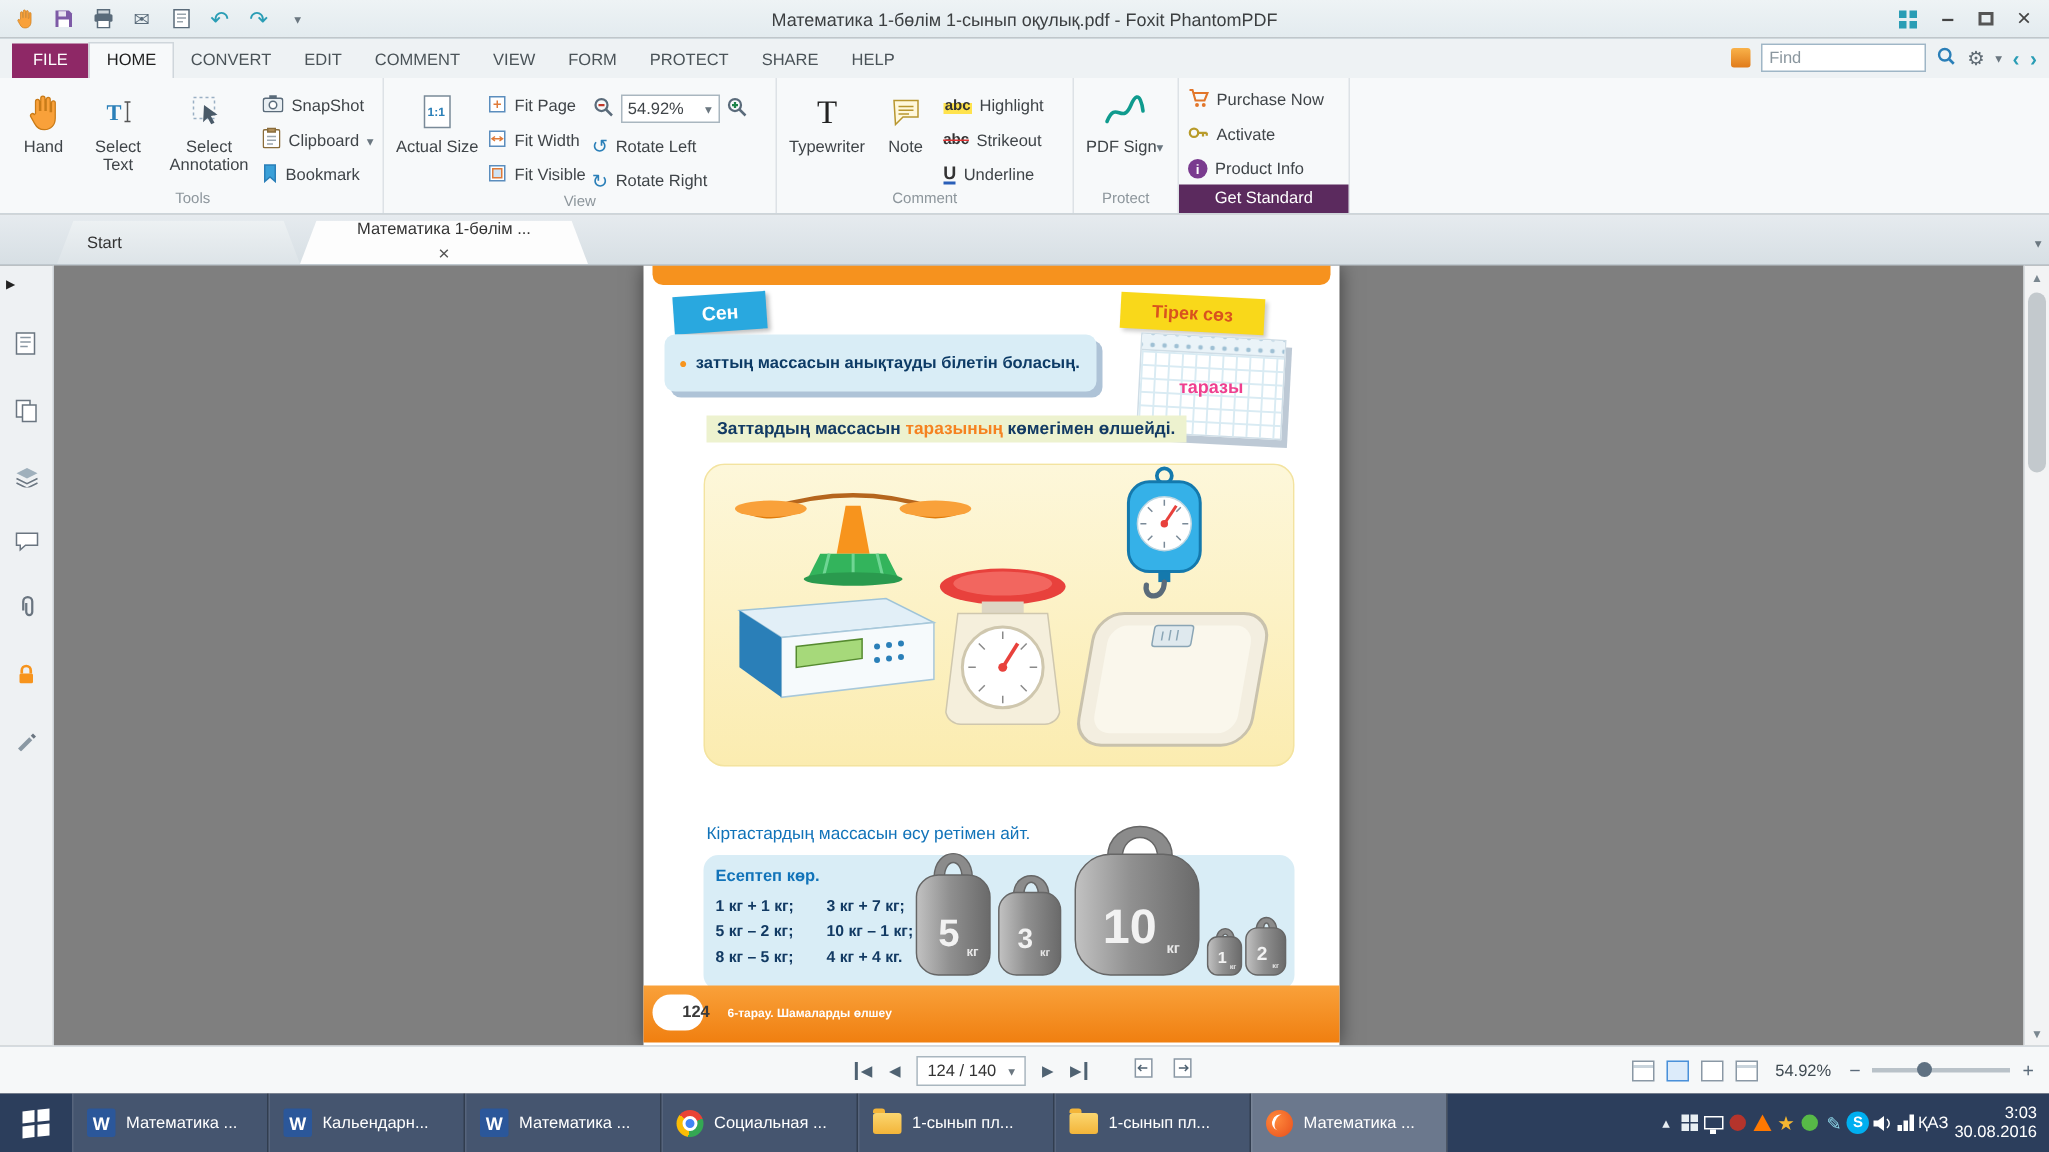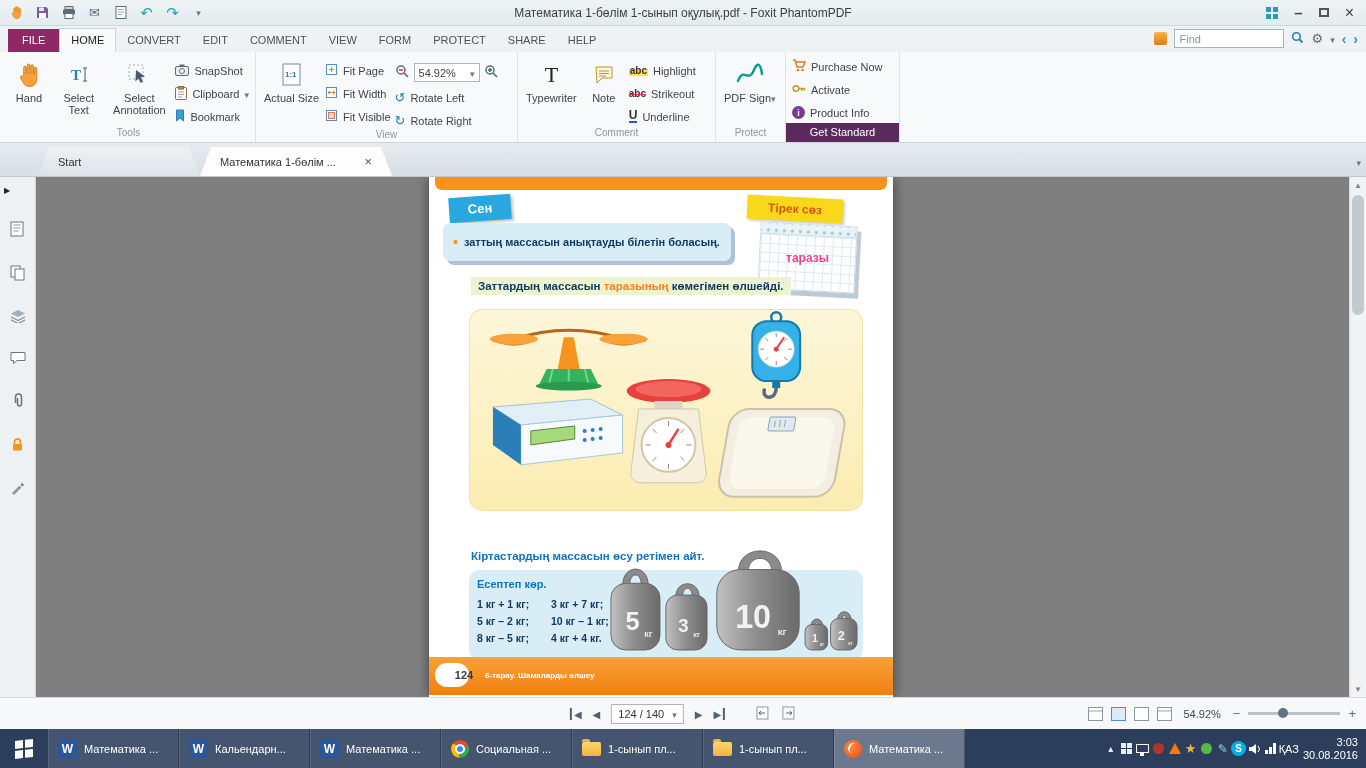--- a/index.html
+++ b/index.html
@@ -52,21 +52,21 @@
 .standard-bar {background:#5b2a5e; color:#fff; text-align:center; font-size:11px; padding:3px 4px 4px;}
 .abc-hl {font-size:10px; font-weight:bold; color:#333; background:linear-gradient(transparent 35%, #ffe34d 35%); padding:0 1px;}
 .abc-st {font-size:10px; font-weight:bold; color:#333; text-decoration:line-through; text-decoration-color:#d33;}
 .u-ic {font-size:12px; font-weight:bold; color:#333; border-bottom:2px solid #2a5fb8; line-height:11px;}
 .t-ic {font-family:"Liberation Serif",serif; font-size:22px; color:#222; line-height:22px;}
 
 
 #doctabs {top:143px; height:34px; background:linear-gradient(#e6ebef,#d7dfe4); border-bottom:1px solid #bfc8ce; display:flex; align-items:flex-end; padding-left:38px; z-index:27;}
 .dtab {height:29px; display:flex; align-items:center; padding:0 20px; font-size:11px; background:linear-gradient(#edf1f3,#dde4e8); clip-path:polygon(11px 0, calc(100% - 11px) 0, 100% 100%, 0 100%); color:#333;}
 .dtab.start {width:162px;}
-.dtab.active {background:#fdfdfd; width:192px; justify-content:space-between;}
+.dtab.active {background:#fdfdfd; width:192px; justify-content:space-between;flex-direction:column;}
 .tab-close::after {content:"×"; font-size:13px; color:#555;}
 #doctab-caret {position:absolute; right:5px; bottom:8px;}
 
 
 #main {top:177px; height:520px; background:#7f7f7f;}
 #sidebar {position:absolute; left:0; top:0; bottom:0; width:36px; background:#eef1f3; border-right:1px solid #cdd3d8; display:flex; flex-direction:column; align-items:center; gap:26px; padding-top:6px;}
 .sb-toggle::after {content:"▶"; font-size:8px; color:#222;}
 #vscroll {position:absolute; right:0; top:0; bottom:0; width:17px; background:#f2f3f4; border-left:1px solid #d8dcdf;}
 .scr-up::after {content:"▲"; font-size:8px; color:#7a8790;}
 .scr-dn::after {content:"▼"; font-size:8px; color:#7a8790;}
@@ -83,21 +83,21 @@
 #tirek-flag {left:318px; top:20px; width:96px; height:24px; background:#f9d81a; transform:rotate(3deg); display:flex; align-items:center; justify-content:center; color:#d9531e; font-weight:bold; font-size:12px; box-shadow:2px 2px 3px rgba(0,0,0,.2);}
 #notepad {left:330px; top:47px; width:97px; height:67px; background:#fff; border:1px solid #cfdde6; transform:rotate(3deg); box-shadow:4px 5px 0 rgba(90,120,150,.4);}
 .np-head {height:11px; background:#eaf3f8; border-bottom:1px solid #cfdde6; background-image:radial-gradient(circle,#9fc0d4 1.3px, transparent 1.8px); background-size:8px 8px; background-position:3px 3px;}
 .np-grid {position:absolute; inset:11px 0 0 0; background-image:linear-gradient(#d9ebf3 1px,transparent 1px),linear-gradient(90deg,#d9ebf3 1px,transparent 1px); background-size:9px 9px;}
 #keyword {position:absolute; left:0; right:0; top:26px; text-align:center; color:#ef3f8f; font-weight:bold; font-size:12px; transform:rotate(-3deg);}
 .hl-line {background:#edf2cf; color:#123a63; font-weight:bold; font-size:11.5px; padding:3px 7px; white-space:nowrap;}
 #sentence1 {left:42px; top:100px;}
 .hl-orange {color:#f58220;}
 #picbox {left:40px; top:132px; width:394px; height:202px; border-radius:14px; background:linear-gradient(#fdf7da,#fbecb0); box-shadow:inset 0 0 0 1px #f3e3a0;}
 #sentence2 {left:42px; top:347px;}
-#task {left:42px; top:373px; color:#1173b9; font-weight:bold; font-size:11.5px;}
+#task {left:42px; top:373px; color:#1173b9; font-weight:normal; font-size:11.5px;}
 #exbox {left:40px; top:393px; width:394px; height:90px; background:#d9edf6; border-radius:10px;}
 #extitle {left:48px; top:401px; color:#1173b9; font-weight:bold; font-size:11px;}
 .excol {top:419px; color:#123a63; font-weight:bold; font-size:10.5px; line-height:17px;}
 #excol1 {left:48px;}
 #excol2 {left:122px;}
 #weights {left:180px; top:362px; width:250px; height:118px;}
 #footer {left:0; right:0; top:480px; height:38px; background:linear-gradient(#f9a13a,#f07f10);}
 #pagenum {left:6px; top:486px; width:34px; height:24px; background:#fff; border-radius:12px; display:flex; align-items:center; justify-content:center; font-weight:bold; font-size:11px; color:#3a3a3a;padding-left:24px;}
 #footer-text {left:56px; top:494px; color:#fff; font-weight:bold; font-size:8px;}
 .wnum {fill:#f2f2f2; font-weight:bold; font-family:"Liberation Sans",sans-serif; text-anchor:middle;}

